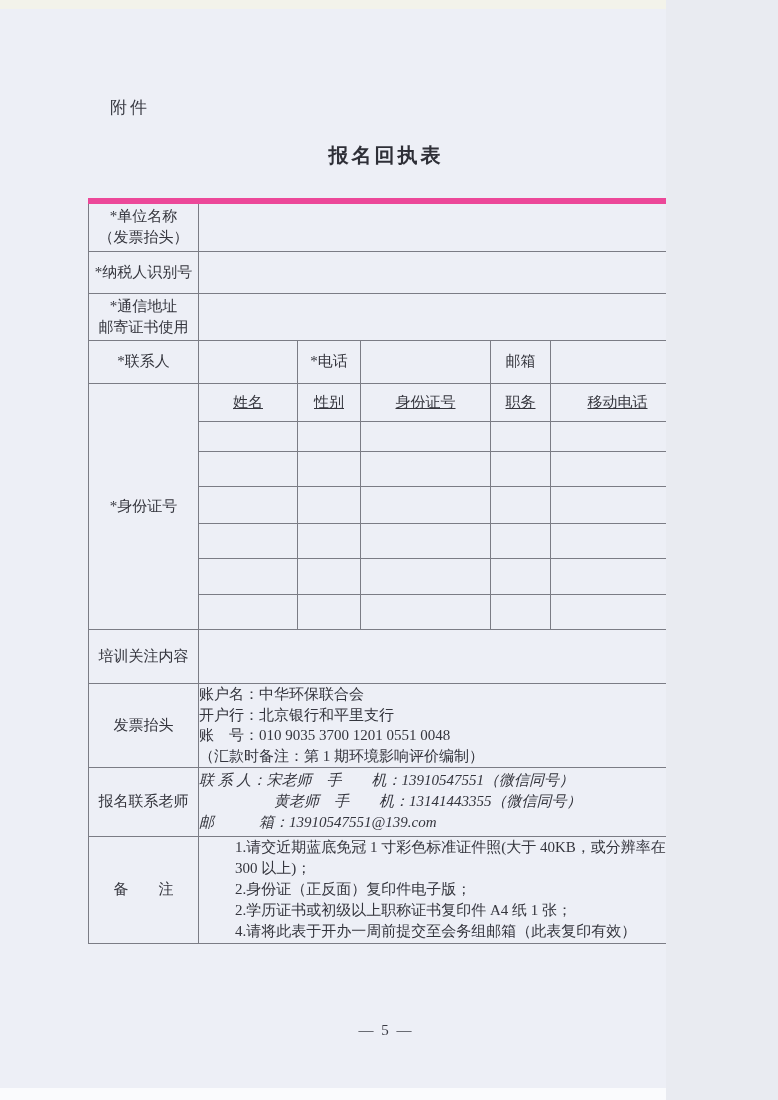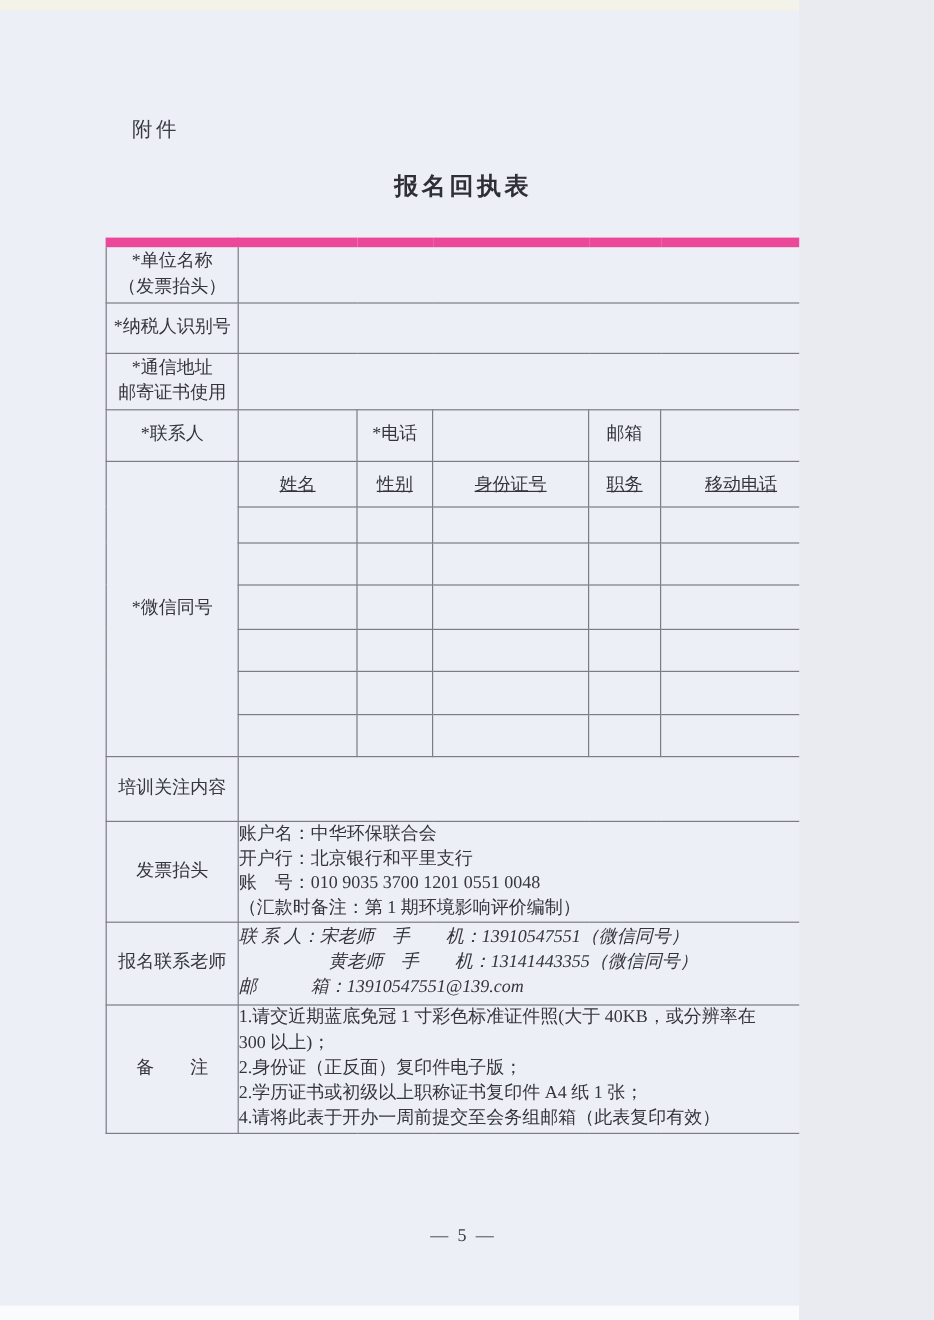--- a/index.html
+++ b/index.html
@@ -31,40 +31,40 @@
     position: absolute; left: 88px; top: 142px; width: 596px;
     text-align: center;
     font-family: "Liberation Sans", "DejaVu Sans", sans-serif;
     font-weight: bold; font-size: 20px; letter-spacing: 3px;
     color: #2e2f37;
   }
   table.form {
     position: absolute; left: 88px; top: 198px;
     width: 596px;
     border-collapse: collapse; table-layout: fixed;
-    border-top: 8px solid #ec4899;
+    border-top: 6px solid #ec4899;
     border-bottom: 1.5px solid #5f6069;
   }
   table.form td {
     border: 1px solid #7b7c85;
     font-size: 15px; color: #34353d;
     padding: 0; vertical-align: middle;
     overflow: hidden;
   }
   td.lbl { text-align: center; line-height: 21px; }
   td.val { padding: 2px 8px; text-align: left; }
   td.hdr { text-align: center; text-decoration: underline; }
   td.lines { vertical-align: top; text-align: left; }
   .lines .ln { white-space: pre-wrap; }
   td.remit  { padding: 2px 9px; }
   td.remit  .ln { line-height: 20.5px; }
   td.teach  { padding: 2px 9px; }
   td.teach  .ln { line-height: 21px; font-style: italic; }
   td.remark { padding: 1px 9px; }
-  td.remark .ln { line-height: 21px; }
+  td.remark .ln { line-height: 21px; margin-left: 36px; }
   .pagenum {
     position: absolute; left: 88px; top: 1022px; width: 596px;
     text-align: center; font-size: 15px; color: #3a3b44;
     letter-spacing: 2px;
   }
 </style>
 </head>
 <body>
 
 <div class="paper">
@@ -109,21 +109,21 @@
     <tr style="height:43px">
       <td class="lbl">*联系人</td>
       <td class="val"></td>
       <td class="lbl">*电话</td>
       <td class="val"></td>
       <td class="lbl">邮箱</td>
       <td class="val"></td>
     </tr>
 
     <tr style="height:38px">
-      <td class="lbl" rowspan="7">*微信同号</td>
+      <td class="lbl" rowspan="7">*身份证号</td>
       <td class="hdr">姓名</td>
       <td class="hdr">性别</td>
       <td class="hdr">身份证号</td>
       <td class="hdr">职务</td>
       <td class="hdr">移动电话</td>
     </tr>
 
     <tr style="height:30px">
       <td></td>
           <td></td>

